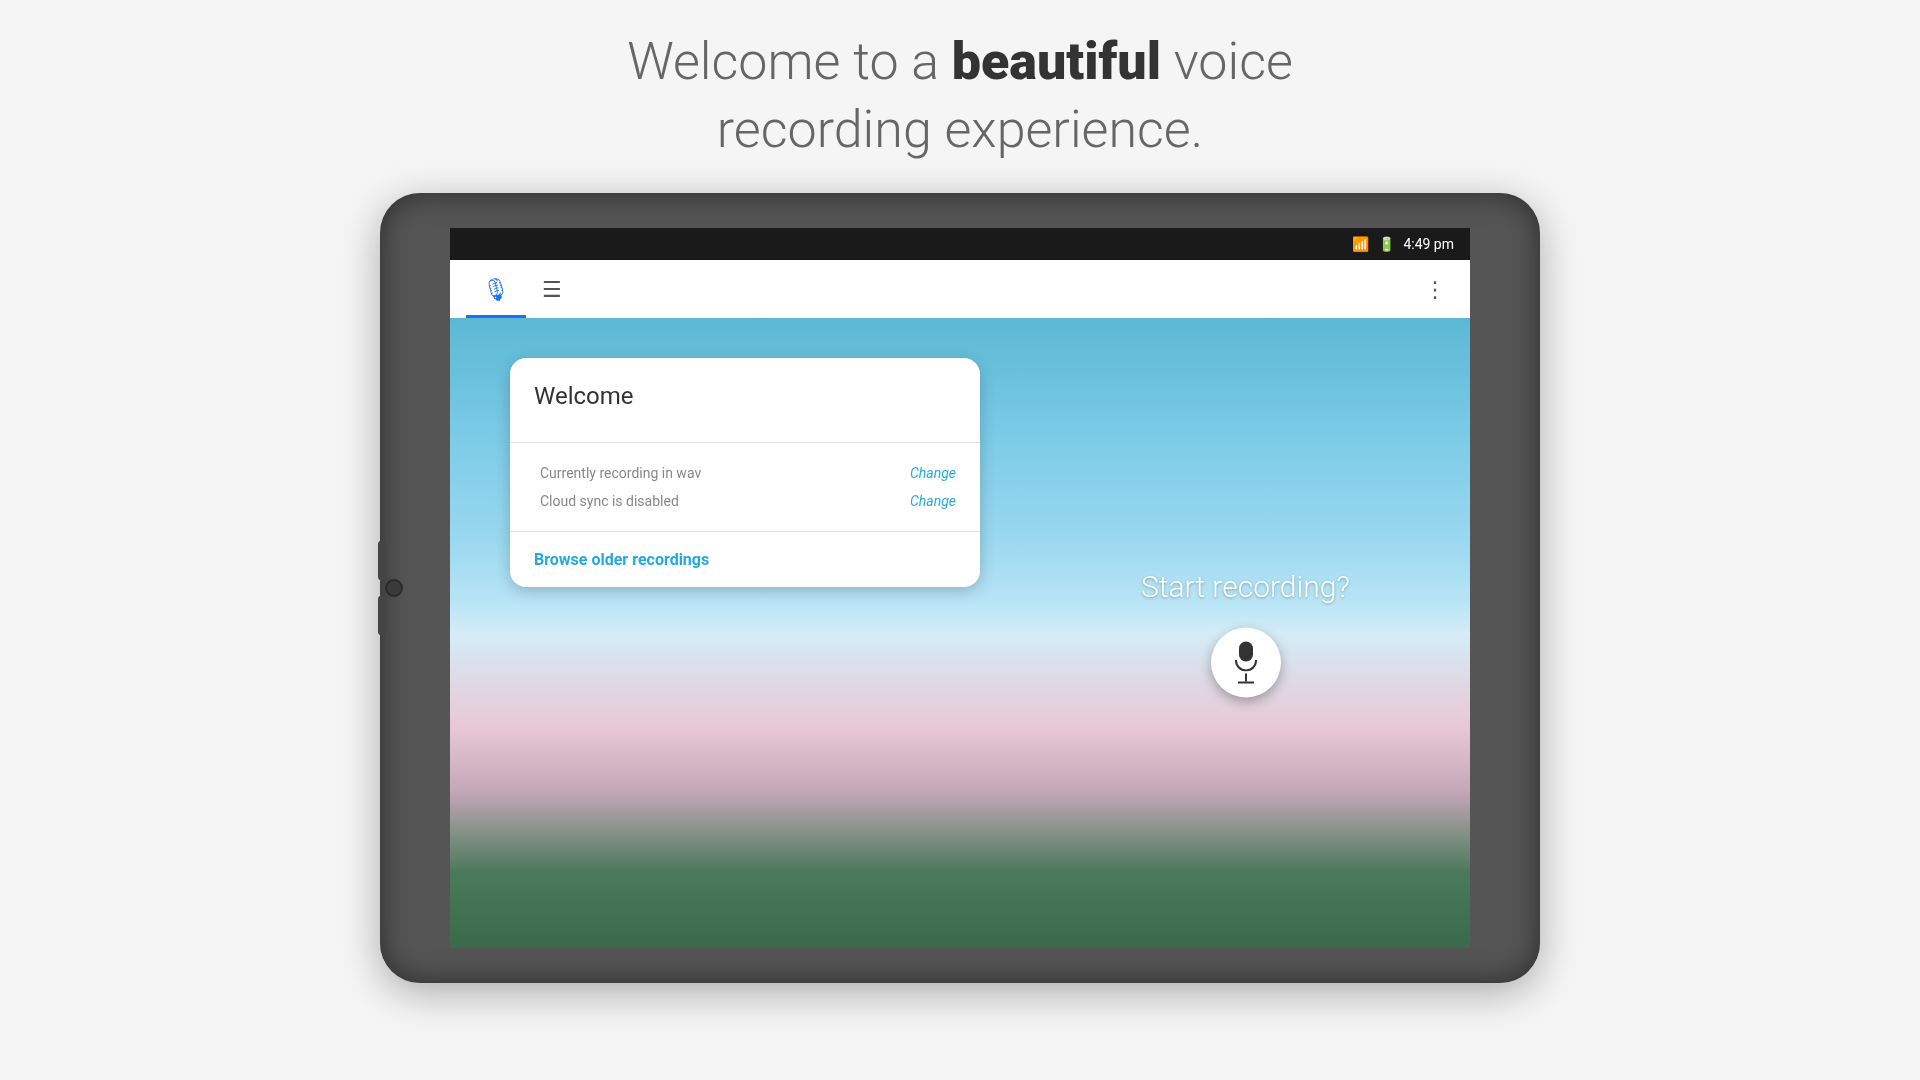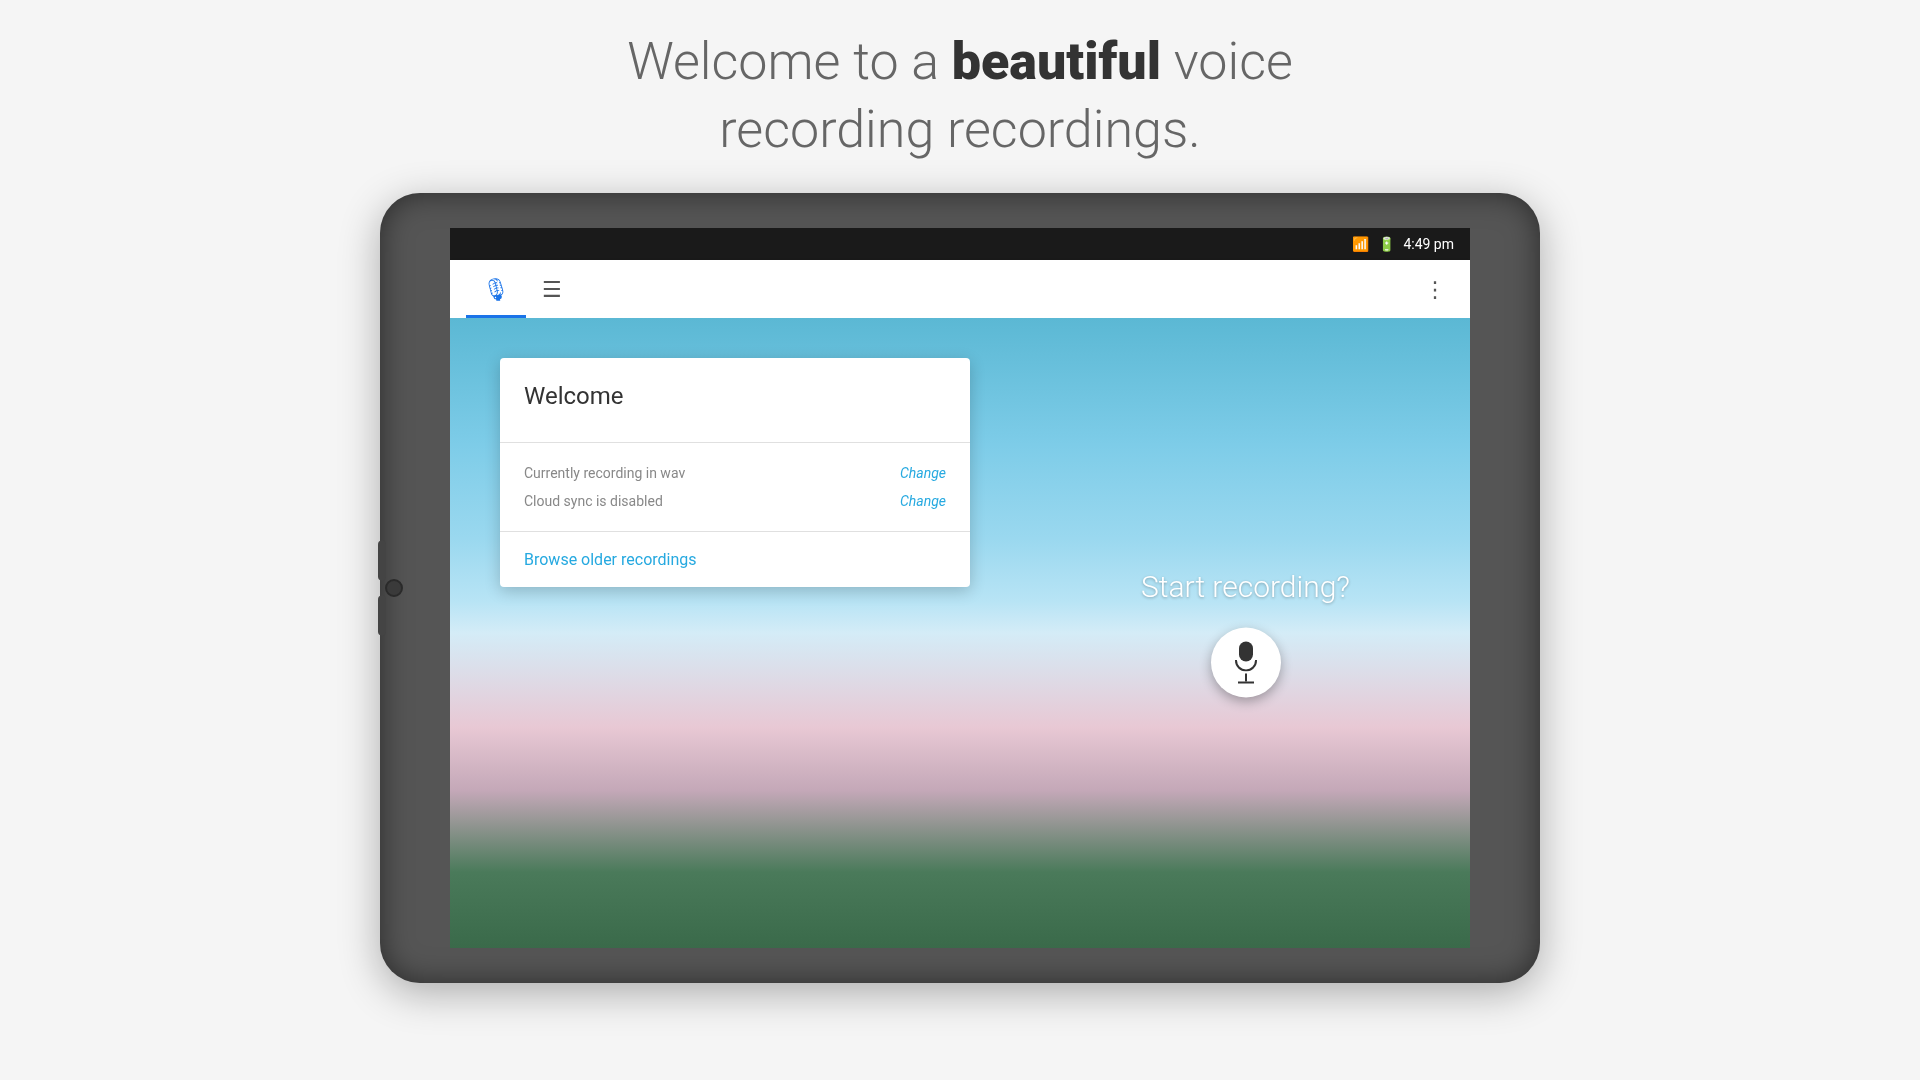--- a/index.html
+++ b/index.html
@@ -176,25 +176,25 @@
         #e8c8d4 65%,
         #c4a8b8 75%,
         #4a7a5a 88%,
         #3a6a4a 100%
       );
     }
 
     
     .welcome-card {
       position: absolute;
-      left: 50px;
+      left: 60px;
       top: 40px;
       width: 470px;
       background: white;
-      border-radius: 4px;
+      border-radius: 16px;
       box-shadow: 0 4px 16px rgba(0,0,0,0.2);
       overflow: hidden;
     }
     .card-header {
       padding: 24px 24px 16px;
     }
     .card-title {
       font-size: 24px;
       color: #333;
       font-weight: 400;
@@ -214,33 +214,35 @@
     }
     .setting-row {
       display: flex;
       align-items: center;
       justify-content: space-between;
       padding: 6px 0;
     }
     .setting-label {
       color: #888;
       font-size: 14px;
+      margin-left: 6px;
     }
     .setting-change {
       color: #26a9e0;
       font-size: 14px;
       cursor: pointer;
       font-style: italic;
     }
     .card-divider2 {
       height: 1px;
       background: #e0e0e0;
     }
     .card-footer {
       padding: 18px 24px;
+      font-weight: bold;
     }
     .browse-link {
       color: #26a9e0;
       font-size: 16px;
       cursor: pointer;
       text-decoration: none;
     }
 
     
     .record-section {
@@ -305,21 +307,21 @@
       margin-top: -2px;
     }
   </style>
 </head>
 <body>
 
 <div class="page-header">
   <span>
     <span>Welcome to a </span><strong>beautiful</strong><span> voice</span>
   </span><br>
-  <span>recording recordings.</span>
+  <span>recording experience.</span>
 </div>
 
 <div class="tablet-frame">
 
   <div class="tablet-left-bumps">
     <div class="bump"></div>
     <div class="bump"></div>
   </div>
   <div class="camera-bump"></div>
 

